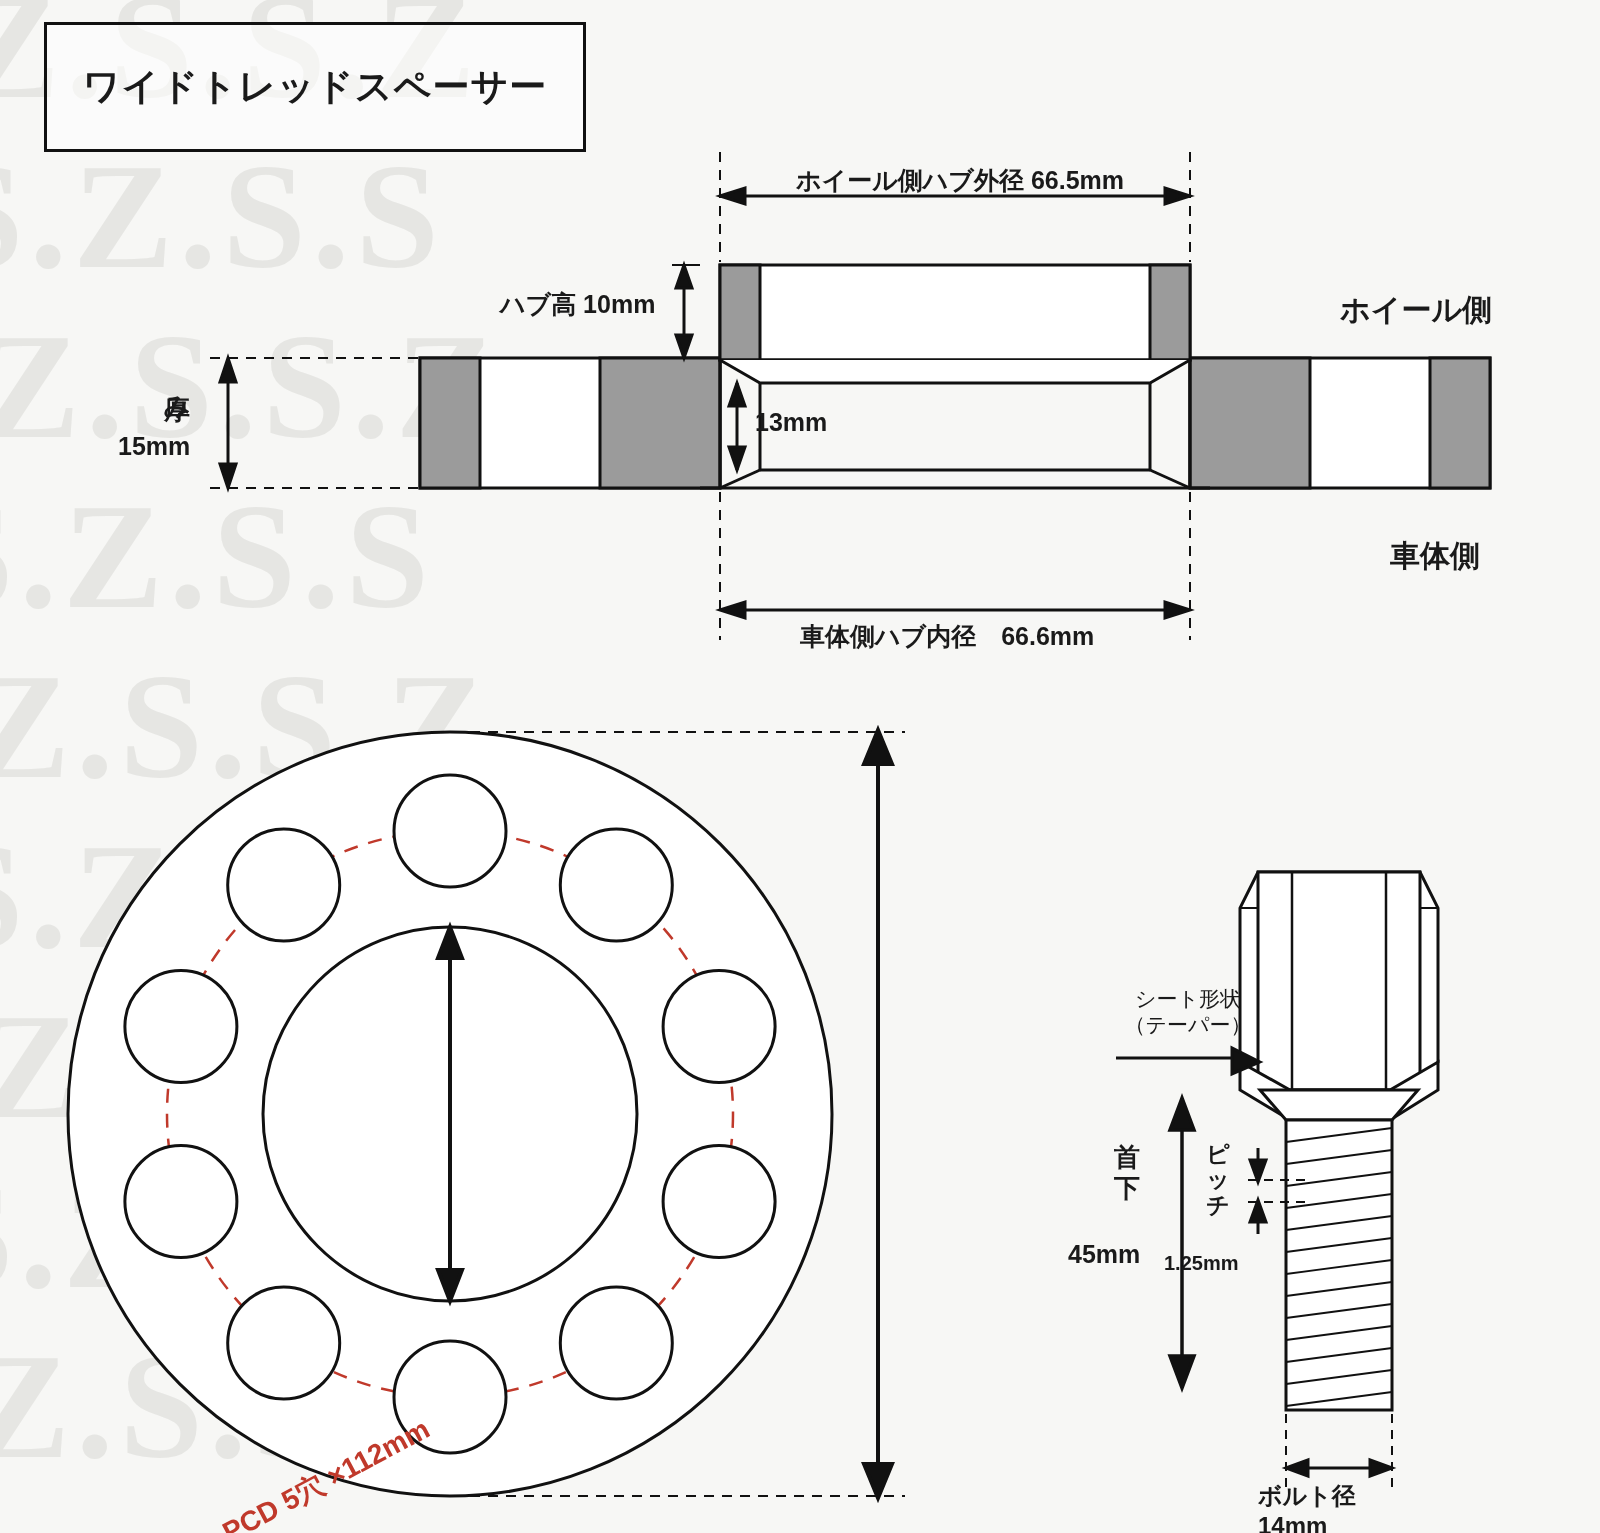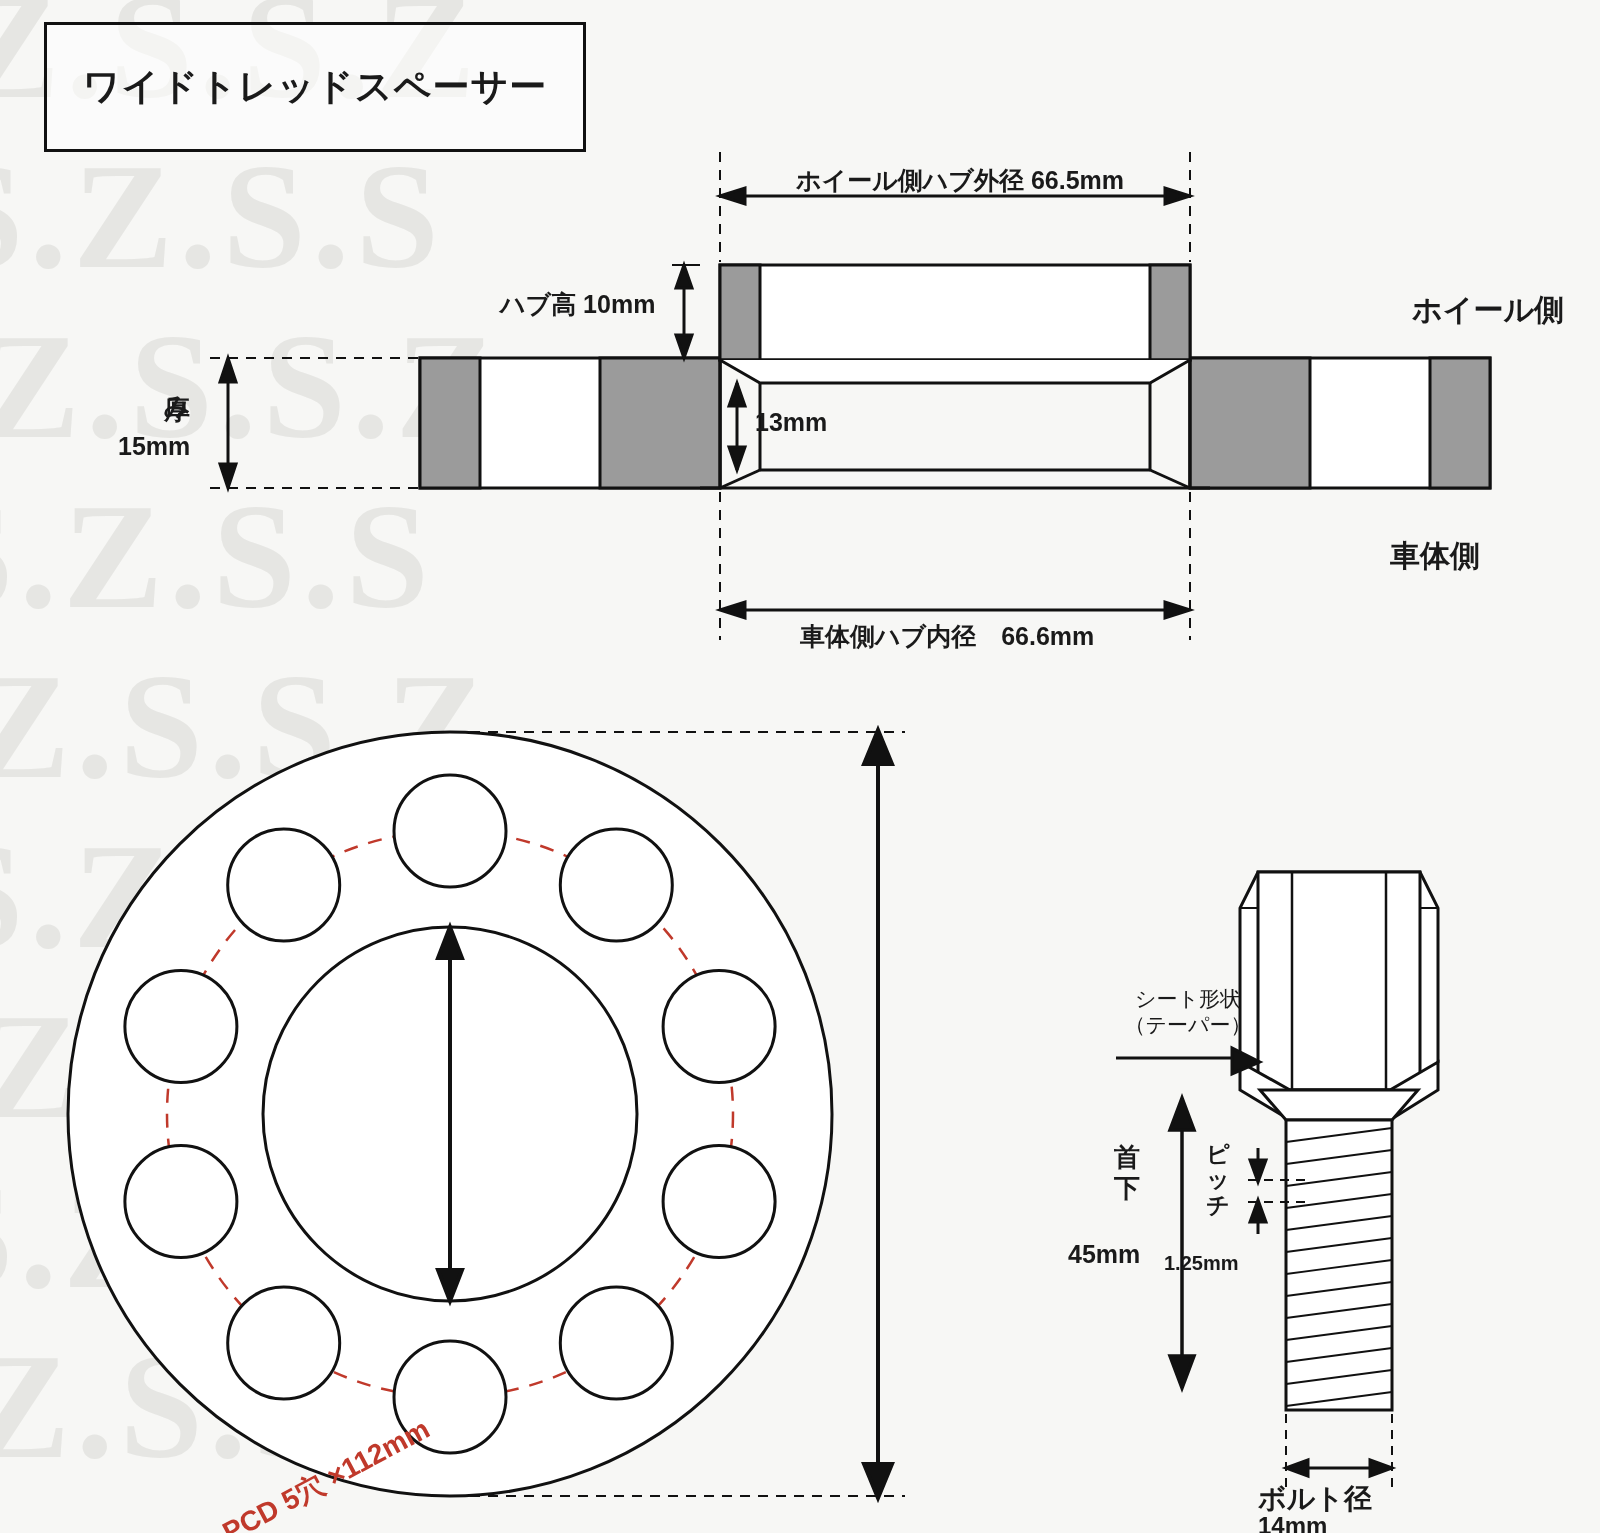--- a/index.html
+++ b/index.html
@@ -115,21 +115,21 @@
 
   <div class="lbl" style="left:500px;top:288px;">ハブ高 10mm</div>
 
   <div class="lbl" style="left:755px;top:408px;">13mm</div>
 
   <div class="vtxt" style="left:132px;top:378px;width:90px;">
     <span style="writing-mode:vertical-rl;display:inline-block;">厚み</span>
   </div>
   <div class="lbl c" style="left:118px;top:432px;width:110px;">15mm</div>
 
-  <div class="lbl big" style="left:1412px;top:290px;">ホイール側</div>
+  <div class="lbl big" style="left:1340px;top:290px;">ホイール側</div>
 
   <div class="lbl big" style="left:1390px;top:512px;margin-top:24px;">車体側</div>
 
   <div class="lbl" style="left:800px;top:620px;">車体側ハブ内径　66.6mm</div>
 </div>
 
 <div class="sect" style="left:0;top:700px;width:960px;height:833px;">
   <svg width="960" height="833" viewBox="0 0 960 833">
 
     <circle cx="450" cy="414" r="382" fill="#ffffff" stroke="#111" stroke-width="3"></circle>
@@ -245,15 +245,15 @@
   <div class="lbl c" style="left:48px;top:450px;width:120px;">45mm</div>
 
   <div style="position:absolute;left:176px;top:352px;width:44px;text-align:center;
               font-size:23px;font-weight:bold;line-height:1.1;">
     <div>ピ</div>
     <div>ッ</div>
     <div>チ</div>
   </div>
   <div class="lbl" style="left:144px;top:462px;font-size:20px;">1.25mm</div>
 
-  <div class="lbl c" style="left:238px;top:690px;width:170px;font-size:28px;">ボルト径</div>
+  <div class="lbl c" style="left:238px;top:690px;width:170px;font-size:24px;">ボルト径</div>
   <div class="lbl c" style="left:238px;top:722px;width:170px;font-size:24px;">14mm</div>
 </div>
 
 </body></html>

